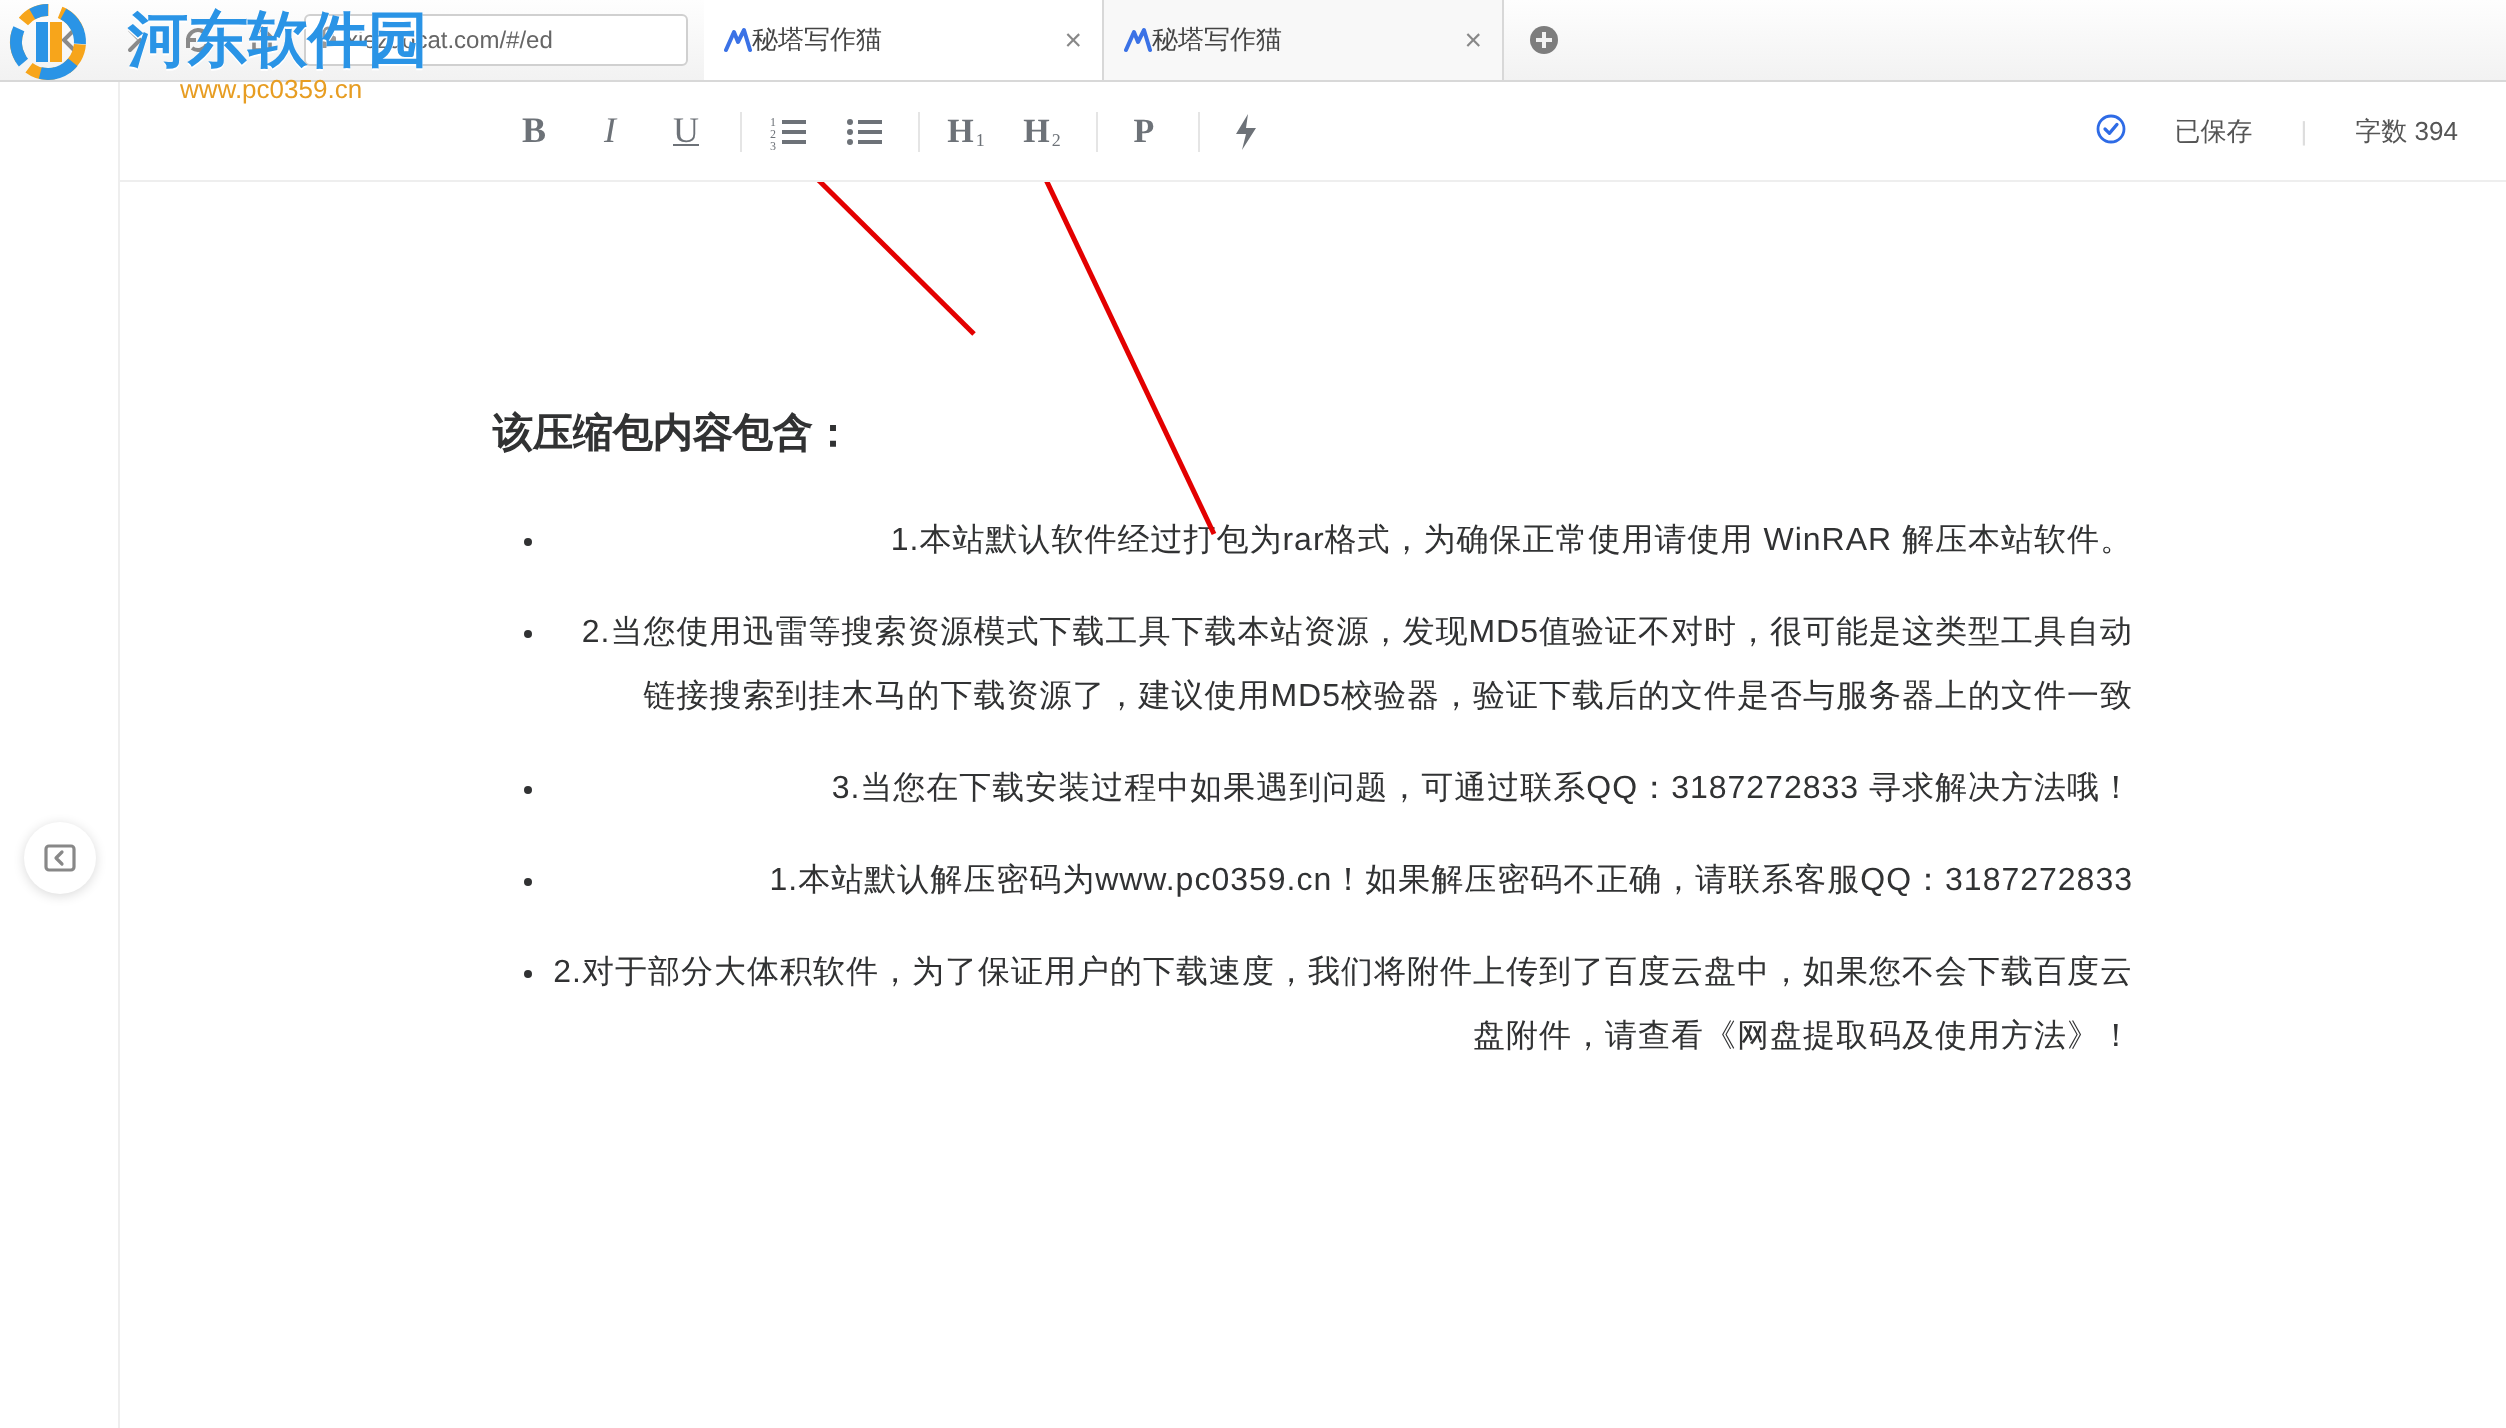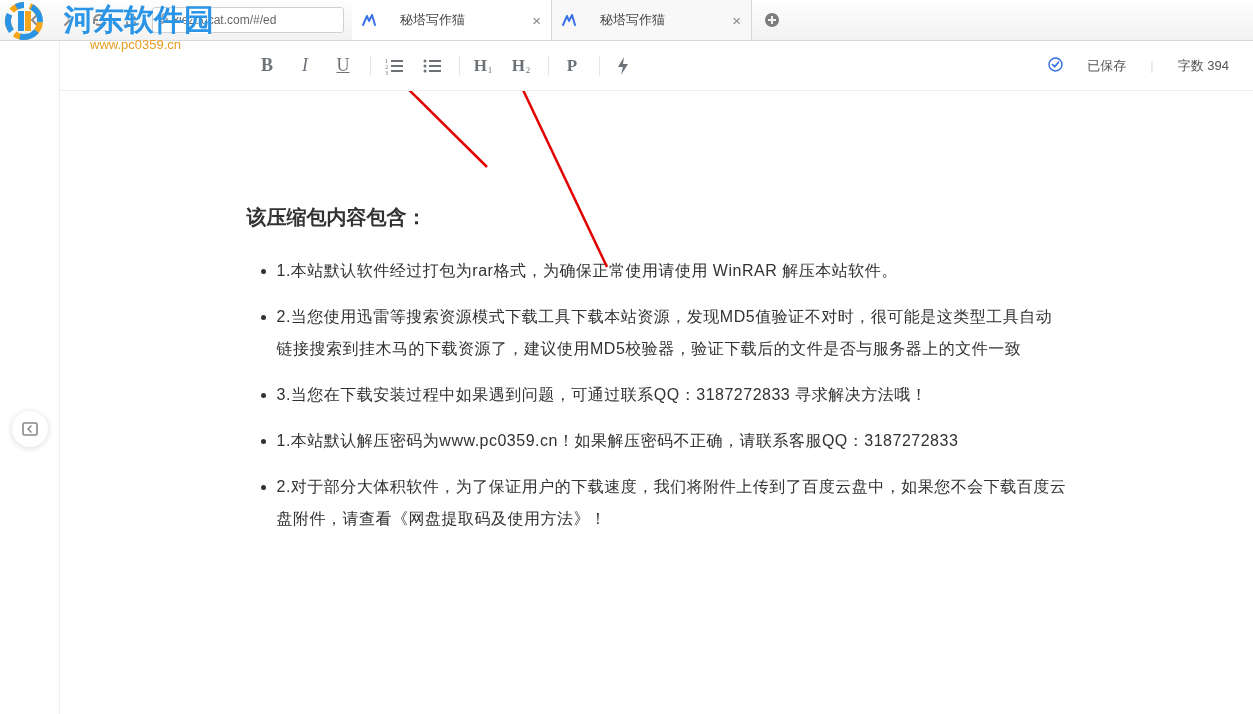--- a/index.html
+++ b/index.html
@@ -61,21 +61,21 @@
   }
   .tab {
     width: 200px;
     display: flex;
     align-items: center;
     padding: 0 10px;
     font-size: 13px;
     color: #444;
     border-right: 1px solid #d8d8d8;
     background: #f8f8f8;
-    gap: 24px;
+    gap: 0;
     cursor: pointer;
   }
   .tab.active {
     background: #fff;
   }
   .tab-icon { width:14px; height:14px; }
   .tab-title { flex:1; white-space:nowrap; overflow:hidden; text-overflow:ellipsis; }
   .tab-close { color:#888; font-size:15px; line-height:1; cursor:pointer; }
   .newtab-btn {
     width: 40px;
@@ -219,20 +219,21 @@
     margin: 26px 0 18px 0;
   }
   .paper ul {
     list-style: disc;
     padding-left: 30px;
     margin: 0 0 10px 0;
   }
   .paper li {
     margin-bottom: 14px;
     letter-spacing: 0.5px;
+    text-align: right;
   }
 
   
   .annot {
     position:absolute;
     pointer-events:none;
     z-index:40;
   }
   .arrowline {
     stroke:#e30000;

